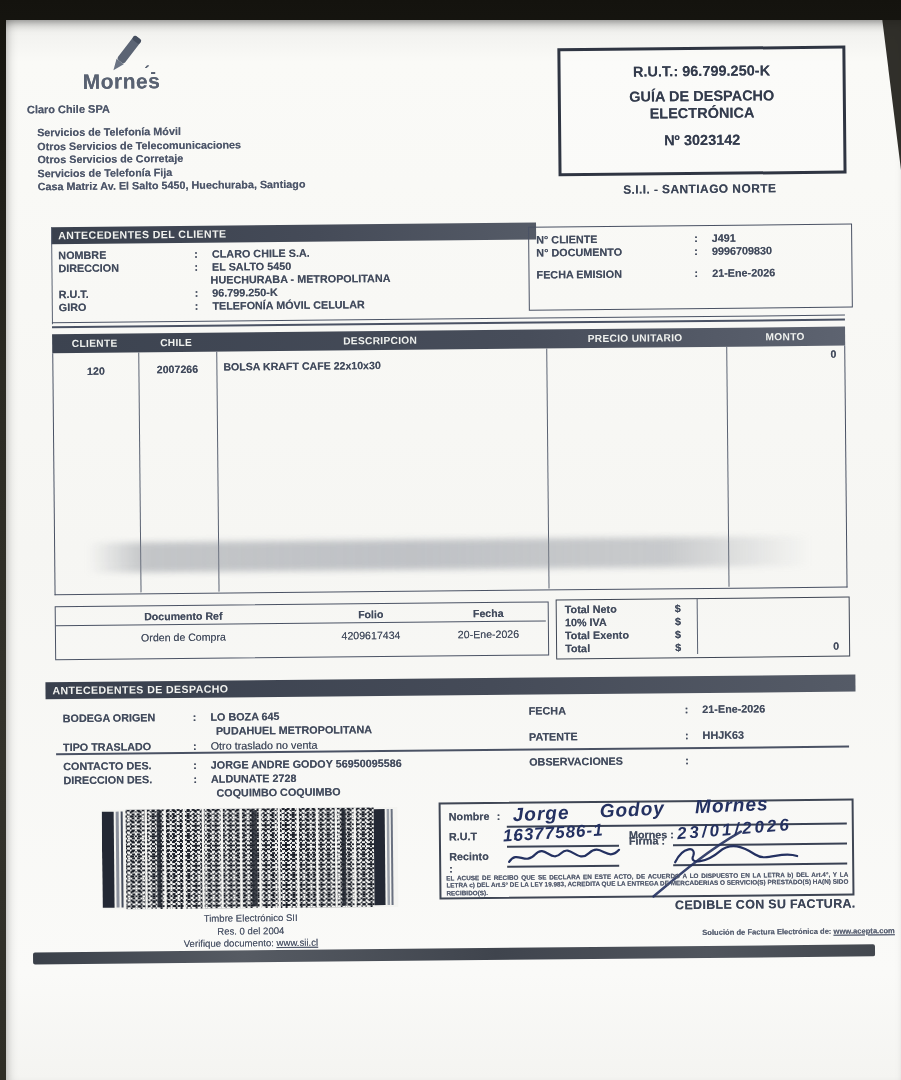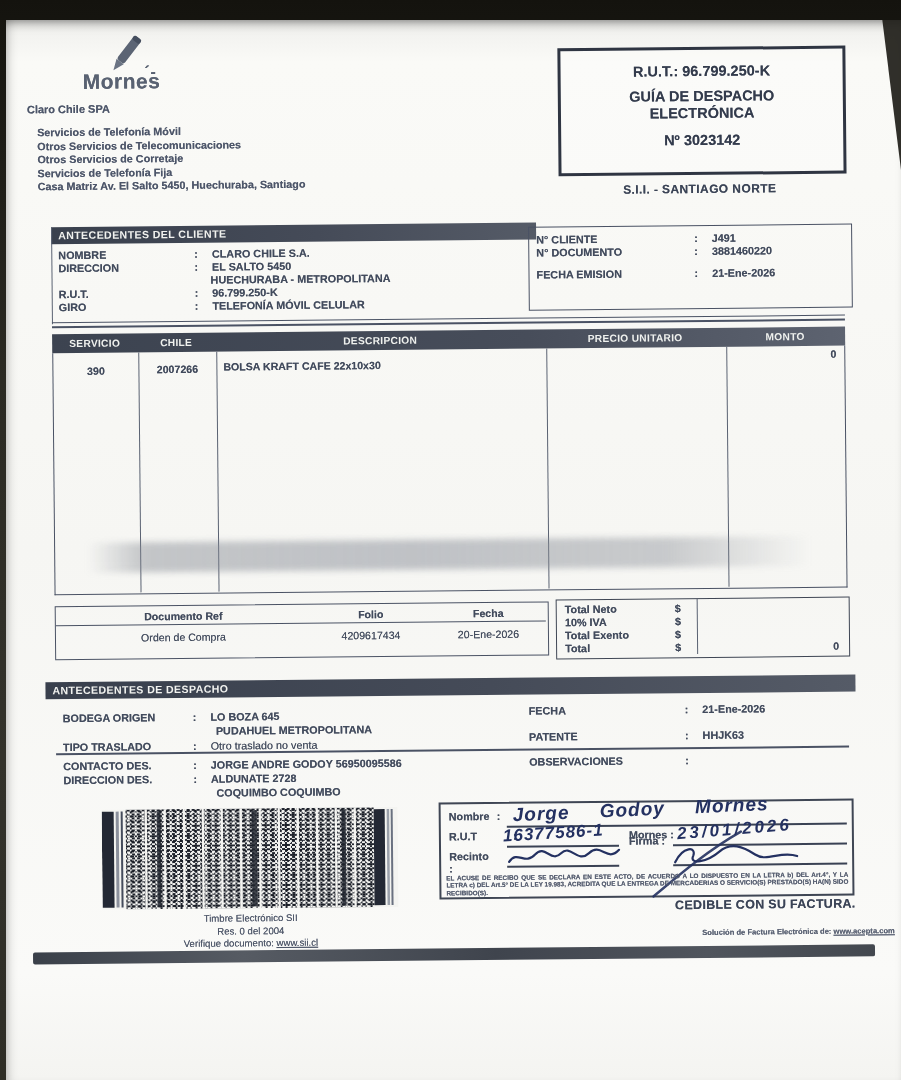--- a/index.html
+++ b/index.html
@@ -114,44 +114,44 @@
 
     <div class="box" style="left:526px;top:211px;width:322px;height:82px;border-width:1.4px;"></div>
     <div class="lv" style="left:534px;top:218px;">
           <span class="lab w158">N° CLIENTE</span>
           <span class="col">:</span>
           <span>J491</span>
         </div>
     <div class="lv" style="left:534px;top:231px;">
           <span class="lab w158">N° DOCUMENTO</span>
           <span class="col">:</span>
-          <span>3881460220</span>
+          <span>9996709830</span>
         </div>
     <div class="lv" style="left:534px;top:253px;">
           <span class="lab w158">FECHA EMISION</span>
           <span class="col">:</span>
           <span>21-Ene-2026</span>
         </div>
     <div class="hline" style="left:49px;top:302px;width:793px;"></div>
     <div class="hline" style="left:49px;top:306px;width:793px;height:2px;"></div>
 
     <div class="abs" style="left:49px;top:314px;width:793px;height:263px;">
       <div class="tblhd">
-        <div style="width:85px;">SERVICIO</div>
+        <div style="width:85px;">CLIENTE</div>
         <div style="width:78px;">CHILE</div>
         <div style="width:330px;">DESCRIPCION</div>
         <div style="width:180px;">PRECIO UNITARIO</div>
         <div style="width:120px;">MONTO</div>
       </div>
       <div class="abs" style="left:0;top:19px;width:793px;height:242px;border-left:1.6px solid #4a5264;border-right:1.6px solid #4a5264;border-bottom:1.6px solid #4a5264;box-sizing:border-box;">
         <div class="vline" style="left:85px;top:0;height:240px;"></div>
         <div class="vline" style="left:163px;top:0;height:240px;"></div>
         <div class="vline" style="left:493px;top:0;height:240px;"></div>
         <div class="vline" style="left:673px;top:0;height:240px;"></div>
-        <div class="cell-c" style="left:0;top:12px;width:85px;">390</div>
+        <div class="cell-c" style="left:0;top:12px;width:85px;">120</div>
         <div class="cell-c" style="left:85px;top:11px;width:78px;">2007266</div>
         <div class="cell-c" style="left:170px;top:9px;width:330px;text-align:left;">BOLSA KRAFT CAFE 22x10x30</div>
         <div class="cell-c" style="left:673px;top:2px;width:110px;text-align:right;">0</div>
         <div class="smudge"></div>
       </div>
     </div>
 
     <div class="box" style="left:49px;top:586px;width:492px;height:52px;border-width:1.5px;">
       <div class="cell-c" style="left:0;top:4px;width:255px;font-size:10.6px;">Documento Ref</div>
       <div class="cell-c" style="left:255px;top:4px;width:120px;font-size:10.6px;">Folio</div>

